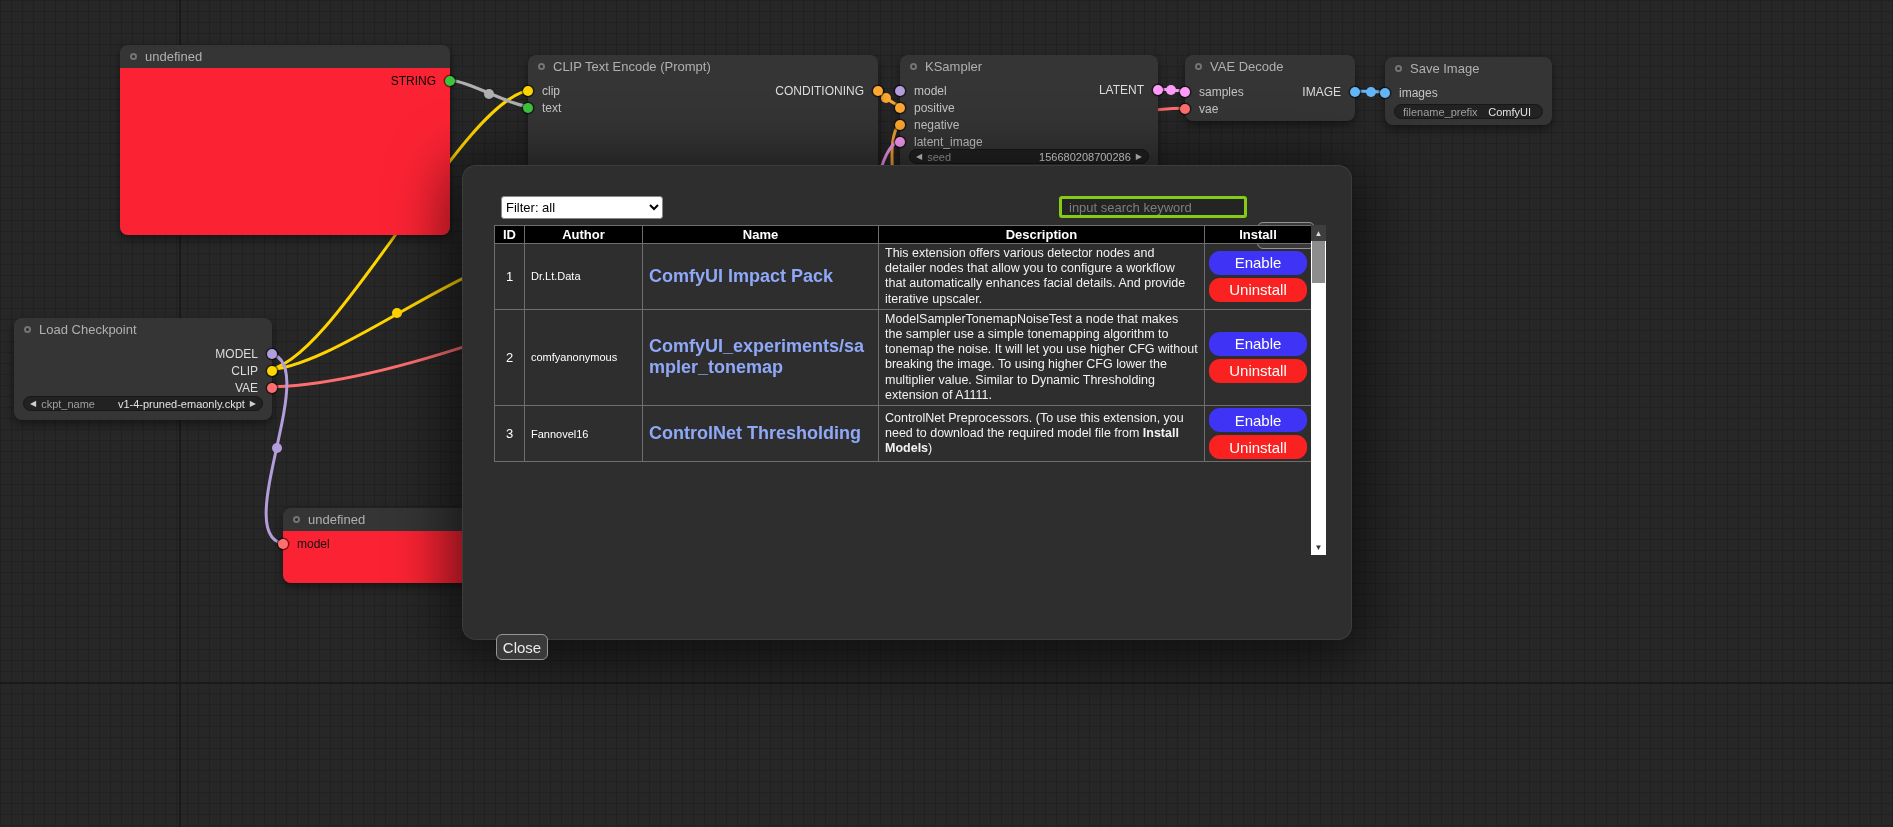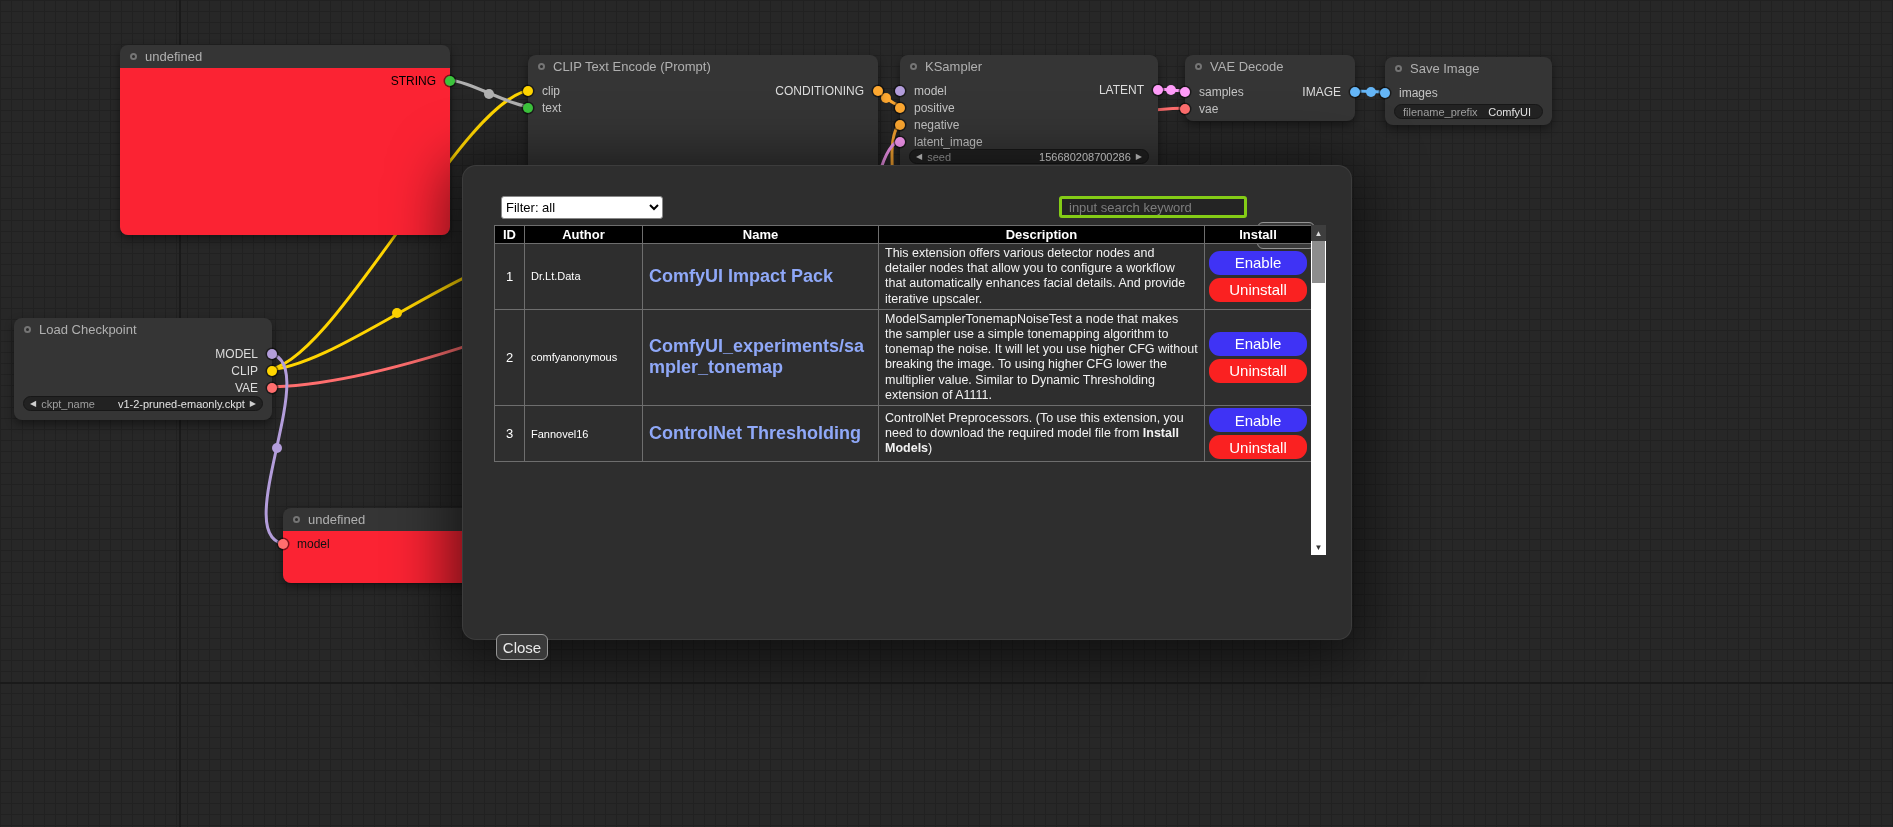--- a/index.html
+++ b/index.html
@@ -264,21 +264,21 @@
         <span>CLIP</span>
         <span class="port right" style="background: rgb(255, 213, 0);"></span>
       </div>
       <div class="slot out" style="top:38px;">
         <span>VAE</span>
         <span class="port right" style="background: rgb(255, 110, 110);"></span>
       </div>
       <div class="widget" style="top:55px;">
         <span class="arrow">◀</span>
         <span class="w-label">ckpt_name</span>
-        <span class="w-value">v1-2-pruned-emaonly.ckpt</span>
+        <span class="w-value">v1-4-pruned-emaonly.ckpt</span>
         <span class="arrow">▶</span>
       </div>
     </div>
   </div>
 
   <div class="node" style="left:283px; top:508px; width:190px; height:75px;">
     <div class="node-header">
       <span class="header-dot"></span>
       <span>undefined</span>
     </div>

